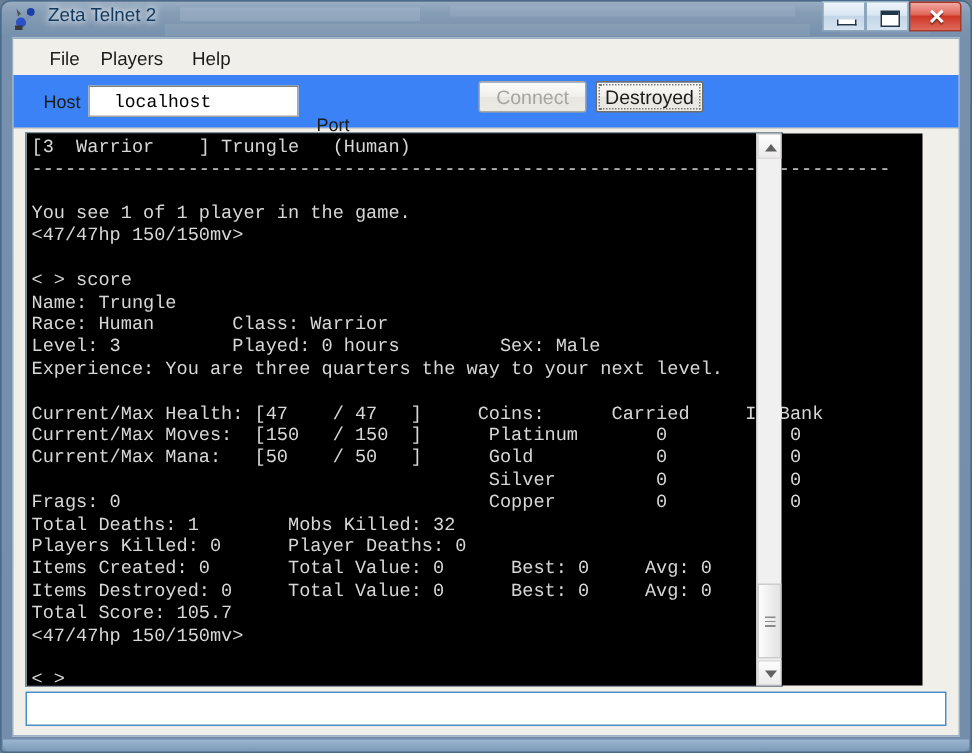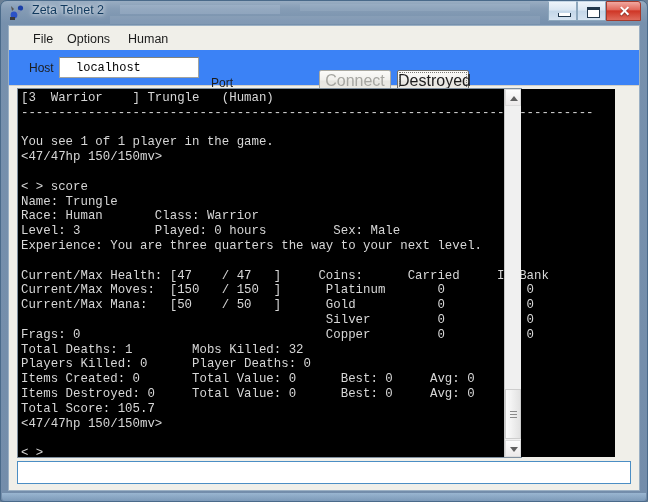--- a/index.html
+++ b/index.html
@@ -162,22 +162,22 @@
     color: #000;
     padding: 0 16px;
     outline: none;
   }
   #host-input { left: 50px;  top: 7px; width: 140px; height: 21px; line-height: 20px; }
   #port-input { left: 229px; top: 7px; width: 74px;  height: 21px; line-height: 20px; }
 
   .pushbtn {
     position: absolute;
     box-sizing: border-box;
-    top: 20px; height: 21px;
-    font-size: 16px;
+    top: 4px; height: 21px;
+    font-size: 13px;
     text-align: center;
     line-height: 19px;
     border: 1px solid #a9a9a2;
     border-radius: 2px;
     background: linear-gradient(to bottom,#fbfbf9 0%,#f1f0ec 48%,#e7e6e1 52%,#eceae4 100%);
     cursor: default;
     white-space: nowrap;
   }
   #btn-connect {
     left: 310px; width: 72px;
@@ -329,22 +329,22 @@
     </div>
     <div class="winbtn" id="btn-close">
       <span class="glyph-close">✕</span>
     </div>
   </div>
 
   <div id="client">
 
     <div id="menubar">
       <div class="menu-item" id="menu-file">File</div>
-      <div class="menu-item" id="menu-options">Options</div>
-      <div class="menu-item" id="menu-help">Human</div>
+      <div class="menu-item" id="menu-options">Players</div>
+      <div class="menu-item" id="menu-help">Help</div>
     </div>
 
     <div id="connbar">
       <div class="lbl" id="lbl-host">Host</div>
       <input class="txtfield" id="host-input" type="text" value="localhost" style="">
 
       <div class="lbl" id="lbl-port">Port</div>
 
       <div class="pushbtn" id="btn-connect">
         <span>Connect</span>

